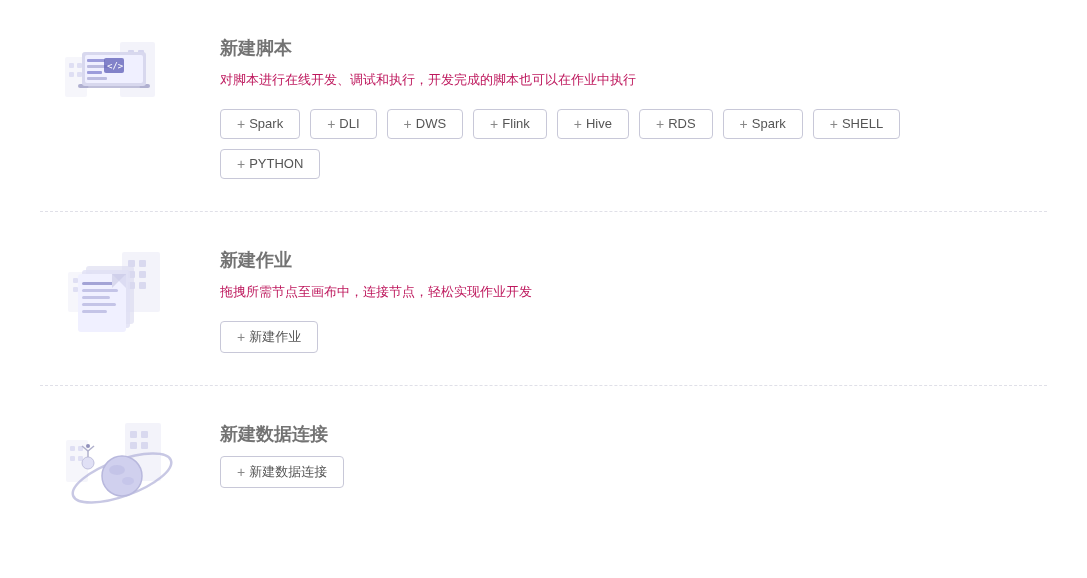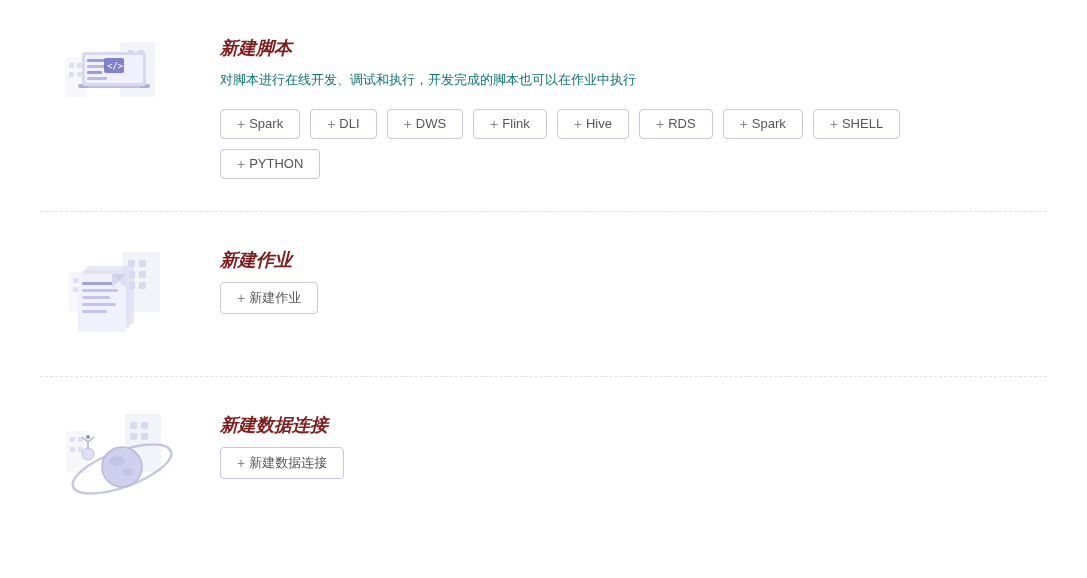--- a/index.html
+++ b/index.html
@@ -43,28 +43,27 @@
     }
 
     .section-content {
       flex: 1;
       padding-top: 4px;
     }
 
     .section-title {
       font-size: 18px;
       font-weight: 600;
-      color: #7f1d1d;
+      color: #737373;
       margin-bottom: 10px;
-      font-style: italic;
     }
 
     .section-desc {
       font-size: 13px;
-      color: #0f766e;
+      color: #be185d;
       margin-bottom: 18px;
       line-height: 1.6;
     }
 
     .button-group {
       display: flex;
       flex-wrap: wrap;
       gap: 10px;
     }
 
@@ -220,20 +219,21 @@
         <rect x="22" y="52" width="28" height="3" rx="1.5" fill="#b0b0dd" opacity="0.7"></rect>
         <rect x="22" y="59" width="34" height="3" rx="1.5" fill="#b0b0dd" opacity="0.7"></rect>
         <rect x="22" y="66" width="25" height="3" rx="1.5" fill="#b0b0dd" opacity="0.7"></rect>
 
         <path d="M52 30 L66 30 L52 44 Z" fill="#d8d8ee"></path>
         <path d="M52 30 L66 30 L66 44 Z" fill="#c8c8e8" opacity="0.5"></path>
       </svg>
     </div>
     <div class="section-content">
       <div class="section-title">新建作业</div>
+      <div class="section-desc">拖拽所需节点至画布中，连接节点，轻松实现作业开发</div>
       <div class="button-group">
         <button class="btn">
           <span class="btn-plus">+</span>
           <span>新建作业</span>
         </button>
       </div>
     </div>
   </div>
 
   <div class="section" style="border-bottom:none;">

